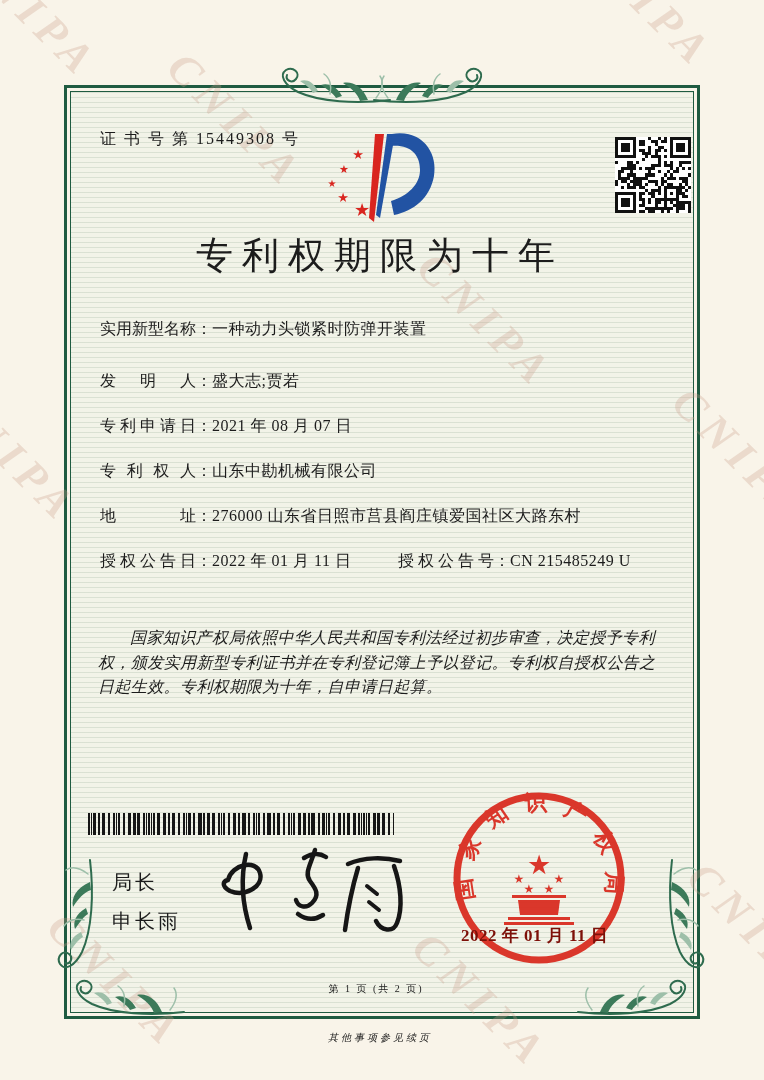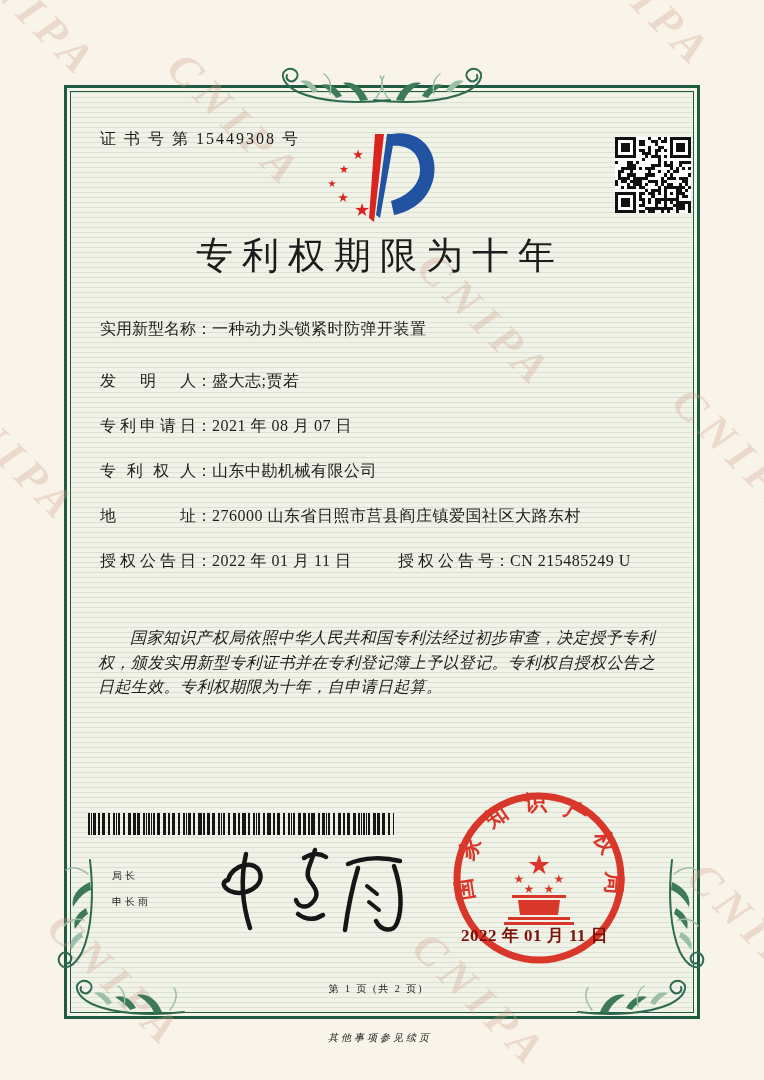--- a/index.html
+++ b/index.html
@@ -37,21 +37,21 @@
   .paras{left:98px;top:626px;width:572px;font-size:16px;}
   .paras p{margin:0;line-height:24.5px;text-indent:2em;font-style:italic;
            letter-spacing:.4px;}
 
   .barcode{left:88px;top:813px;width:306px;height:22px;background:
      repeating-linear-gradient(90deg,#161616 0 2px,rgba(0,0,0,0) 2px 5px),
      repeating-linear-gradient(90deg,#161616 0 1px,rgba(0,0,0,0) 1px 7px),
      repeating-linear-gradient(90deg,rgba(0,0,0,0) 0 3px,#161616 3px 4px,rgba(0,0,0,0) 4px 11px);}
 
   .signer{left:112px;top:869px;font-family:"Liberation Sans","DejaVu Sans",sans-serif;
-          font-size:10px;letter-spacing:3px;}
+          font-size:20px;letter-spacing:3px;}
   .signer div{margin-bottom:12px;}
 
   .sig{left:212px;top:842px;}
 
   .seal{left:450px;top:789px;}
   .sealdate{left:461px;top:924px;width:176px;font-size:17px;font-weight:700;
             color:#7d1009;letter-spacing:.5px;white-space:nowrap;z-index:3;}
 
   .pagenum{left:64px;top:982px;width:624px;text-align:center;font-size:10px;
            letter-spacing:2px;}

